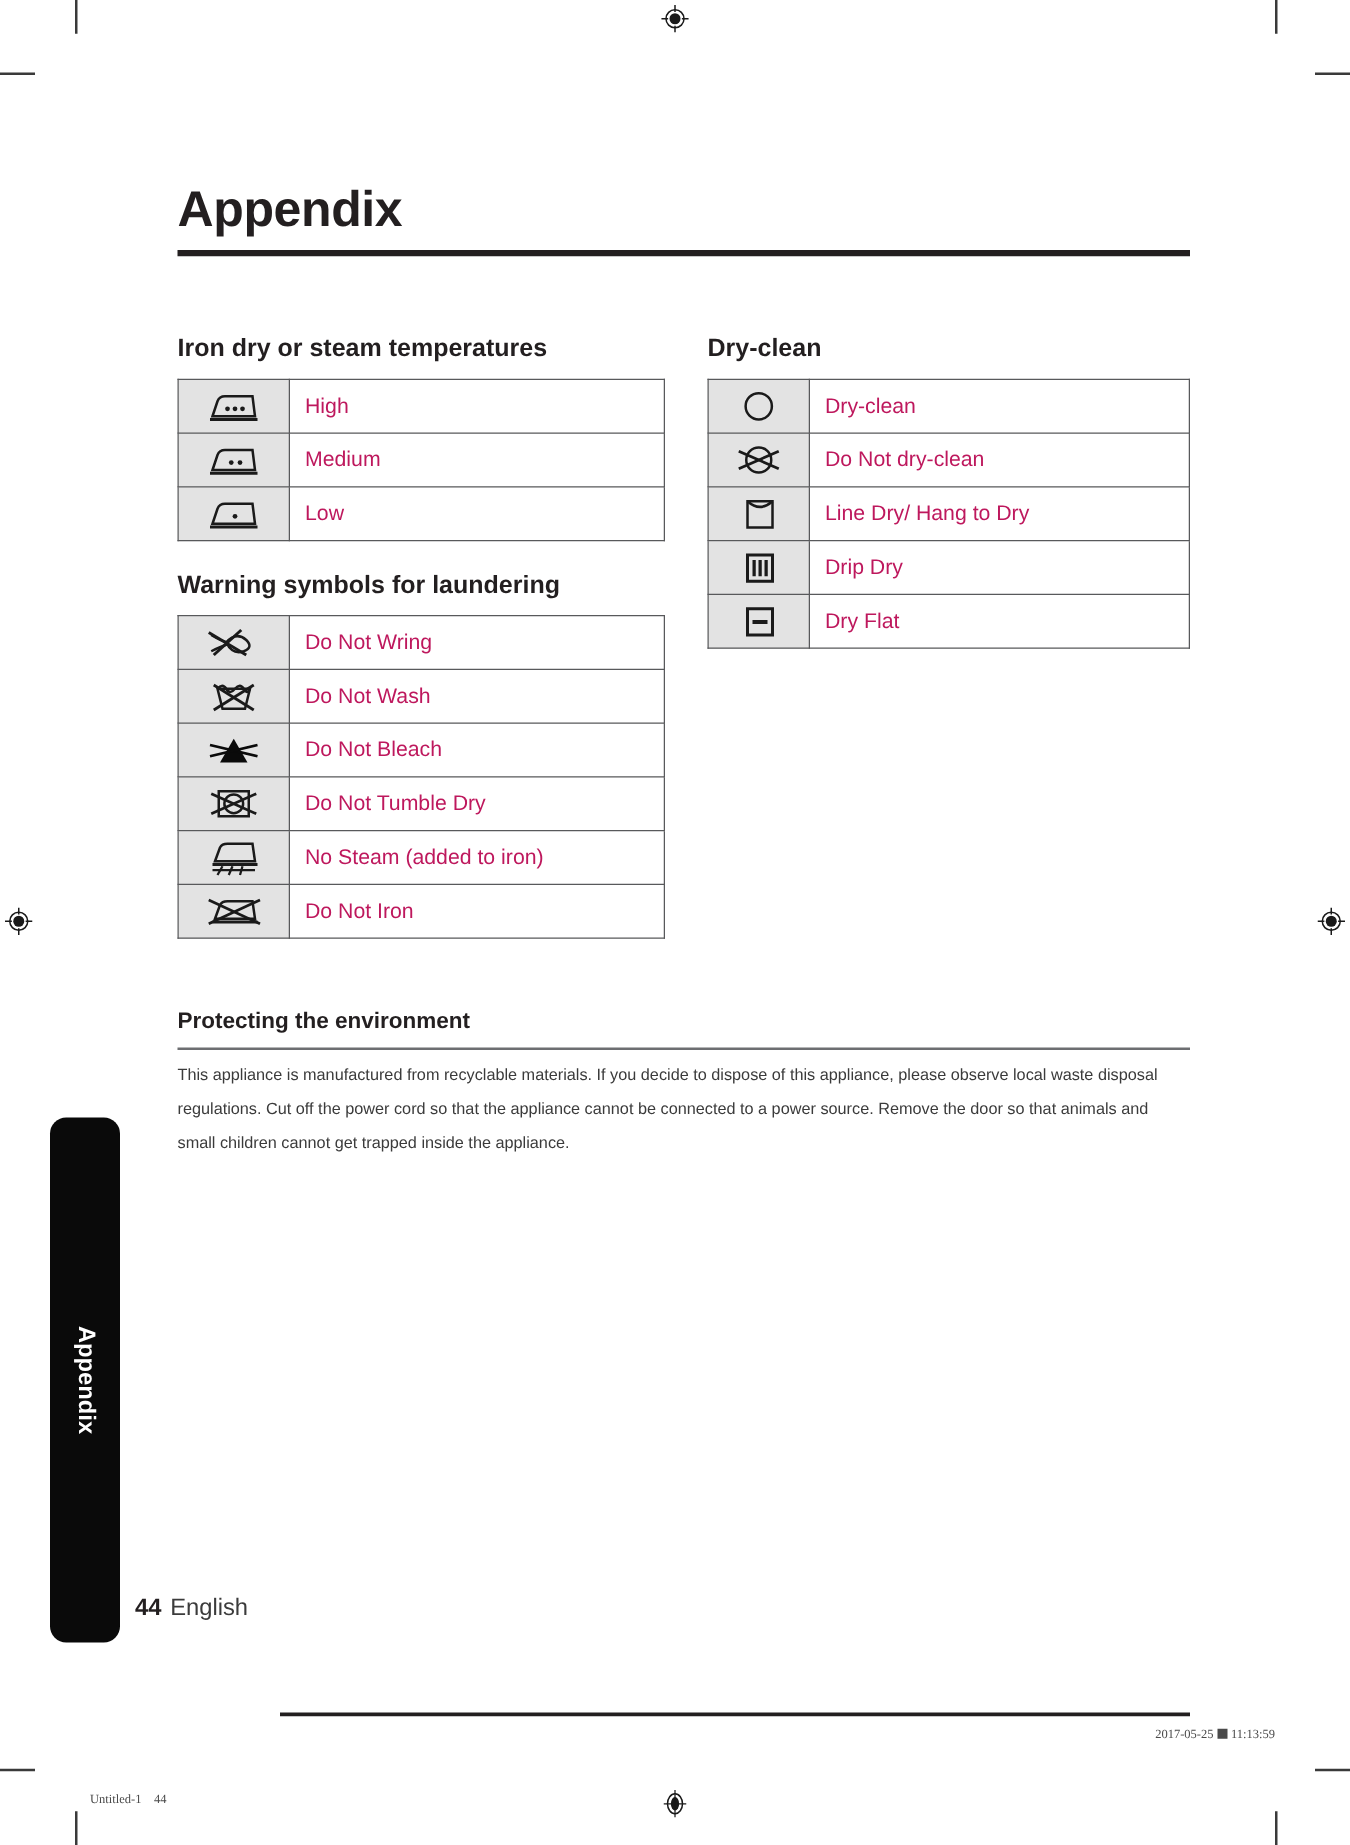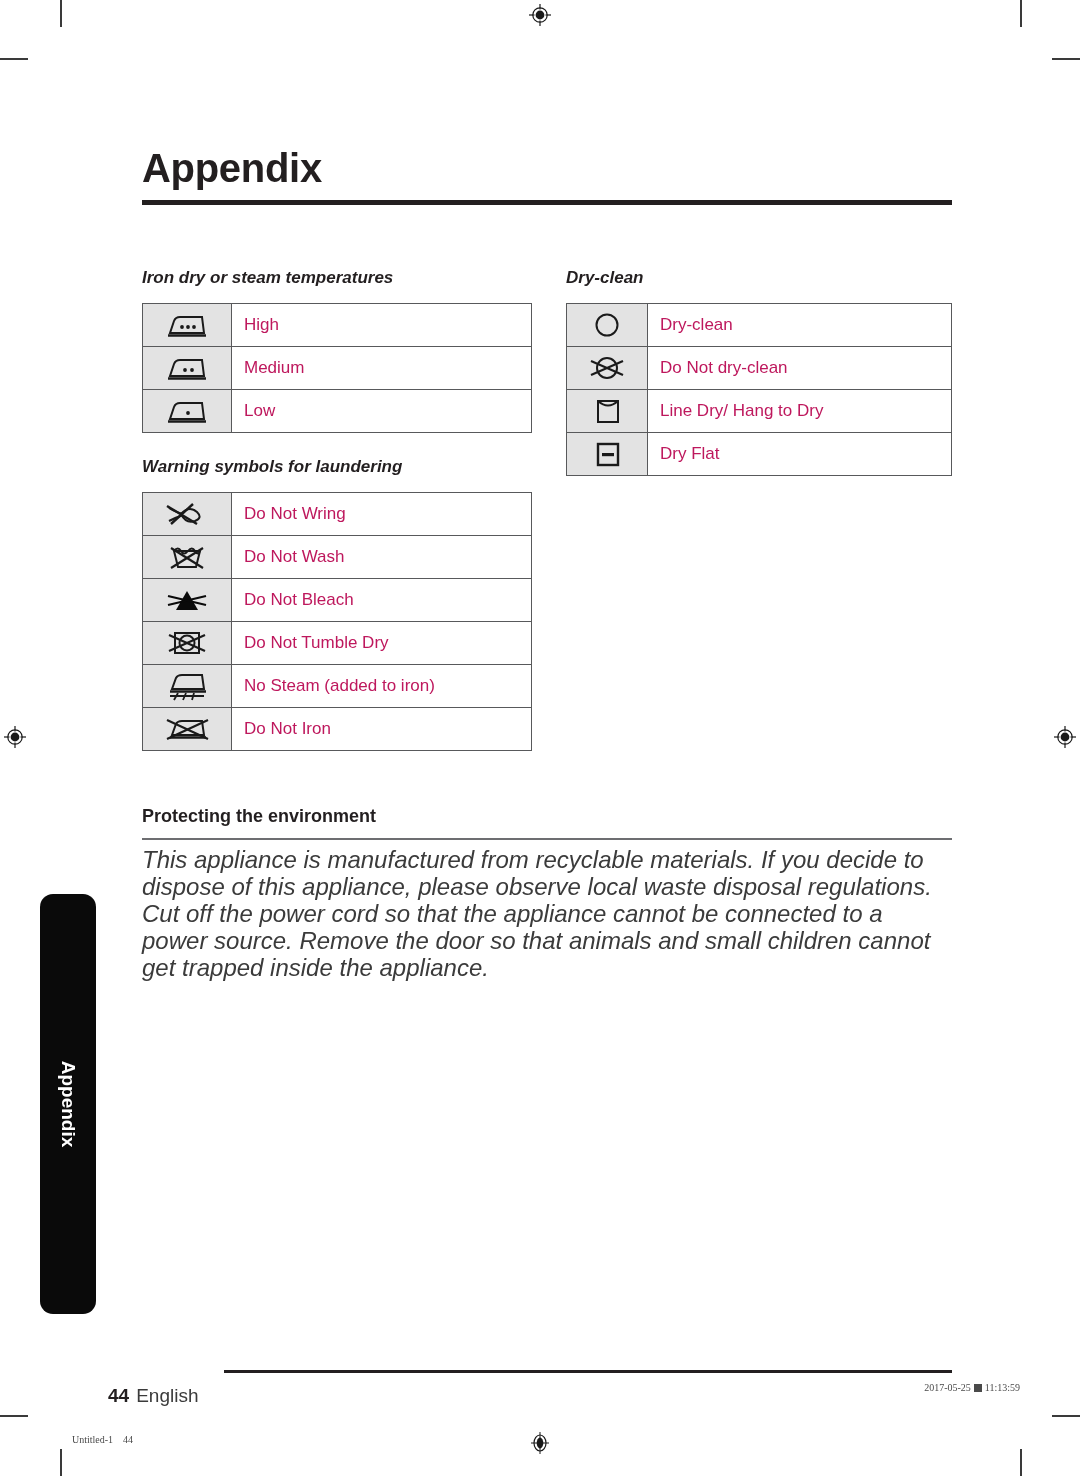--- a/index.html
+++ b/index.html
@@ -48,25 +48,24 @@
     left: 142px;
     top: 200px;
     width: 810px;
     height: 5px;
     background: #231f20;
   }
 
   
   .subhead {
     position: absolute;
-    font-size: 17px;
+    font-size: 20px;
     font-weight: bold;
     color: #231f20;
     white-space: nowrap;
-    font-style: italic;
   }
 
   
   .symtable {
     position: absolute;
     border-collapse: collapse;
     table-layout: fixed;
   }
   .symtable td {
     border: 1px solid #58595b;
@@ -105,24 +104,23 @@
     top: 838px;
     width: 810px;
     height: 2px;
     background: #6d6e71;
   }
   .env-body {
     position: absolute;
     left: 142px;
     top: 846px;
     width: 808px;
-    font-size: 24px;
+    font-size: 13px;
     line-height: 27px;
     color: #3b3b3b;
-    font-style: italic;
   }
 
   
   .thumbtab {
     position: absolute;
     left: 40px;
     top: 894px;
     width: 56px;
     height: 420px;
     background: #0a0a0a;
@@ -136,21 +134,21 @@
     color: #ffffff;
     font-size: 19px;
     font-weight: bold;
     white-space: nowrap;
   }
 
   
   .folio {
     position: absolute;
     left: 108px;
-    top: 1385px;
+    top: 1276px;
     font-size: 19px;
     color: #231f20;
     white-space: nowrap;
   }
   .folio .num { font-weight: bold; }
   .folio .lang { color: #3b3b3b; margin-left: 7px; }
   .folio-rule {
     position: absolute;
     left: 224px;
     top: 1370px;
@@ -366,20 +364,31 @@
           <rect x="8" y="6" width="20" height="21" fill="none" stroke="#1a1a1a" stroke-width="2"></rect>
           <path d="M8 6 q10 9 20 0" fill="none" stroke="#1a1a1a" stroke-width="2"></path>
         </svg>
       </td>
       <td class="lbl">Line Dry/ Hang to Dry</td>
     </tr>
     <tr>
       <td class="sym">
         <svg width="34" height="32" viewBox="0 0 34 32">
           <rect x="8" y="6" width="20" height="21" fill="none" stroke="#1a1a1a" stroke-width="2.4"></rect>
+          <rect x="12" y="10" width="2.6" height="13" fill="#1a1a1a"></rect>
+          <rect x="16.8" y="10" width="2.6" height="13" fill="#1a1a1a"></rect>
+          <rect x="21.6" y="10" width="2.6" height="13" fill="#1a1a1a"></rect>
+        </svg>
+      </td>
+      <td class="lbl">Drip Dry</td>
+    </tr>
+    <tr>
+      <td class="sym">
+        <svg width="34" height="32" viewBox="0 0 34 32">
+          <rect x="8" y="6" width="20" height="21" fill="none" stroke="#1a1a1a" stroke-width="2.4"></rect>
           <rect x="12" y="15" width="12" height="3.2" fill="#1a1a1a"></rect>
         </svg>
       </td>
       <td class="lbl">Dry Flat</td>
     </tr>
   </tbody>
     </table>
 
   <div class="env-head">Protecting the environment</div>
   <div class="env-rule"></div>

